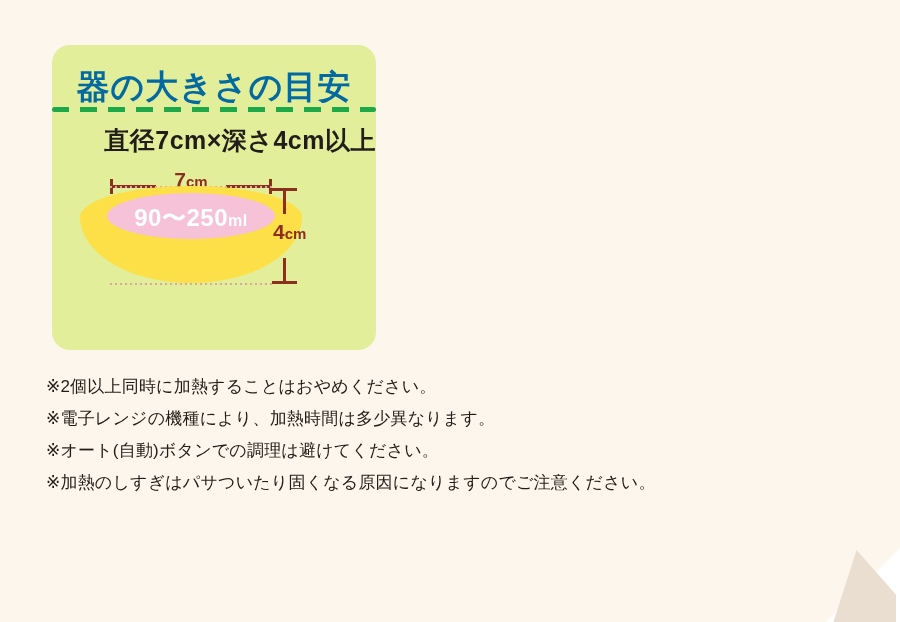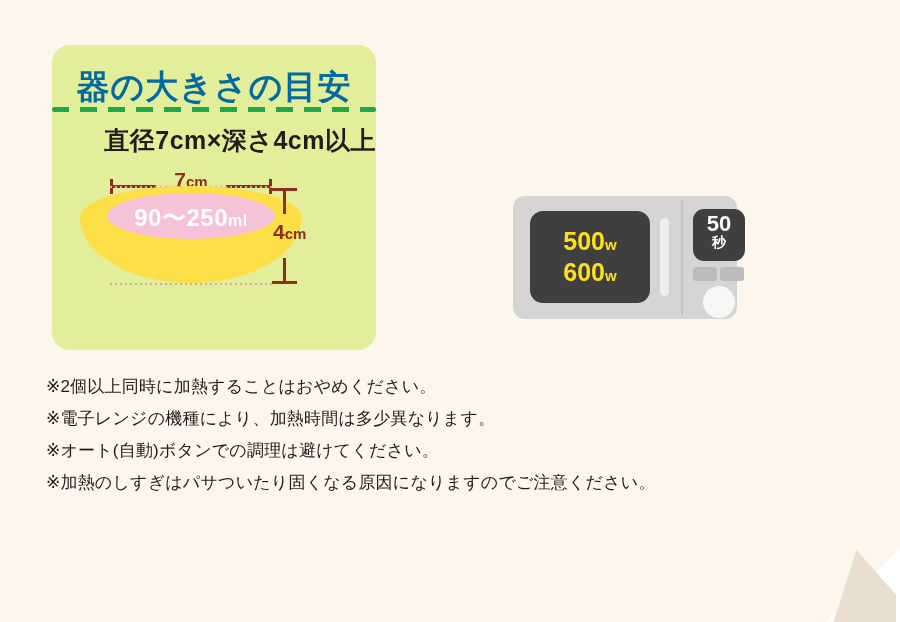--- a/index.html
+++ b/index.html
@@ -350,39 +350,20 @@
     <div class="dim-v">
       <div class="cap t"></div>
       <div class="stem top"></div>
       <div class="stem bottom"></div>
       <div class="cap b"></div>
       <div class="label"><span>4</span><span class="u">cm</span></div>
     </div>
   </div>
 
 
-  <div id="microwave">
-    <div id="mw-door">
-      <div id="mw-watts">
-        <span><span>500</span><span class="u">w</span></span><br>
-        <span><span>600</span><span class="u">w</span></span>
-      </div>
-    </div>
-    <div id="mw-handle"></div>
-    <div id="mw-seam"></div>
-    <div id="mw-display">
-      <div id="mw-seconds">
-        <span class="big">50</span>
-        <span class="small">秒</span>
-      </div>
-    </div>
-    <div class="mw-btn" id="mw-btn-1"></div>
-    <div class="mw-btn" id="mw-btn-2"></div>
-    <div id="mw-knob"></div>
-  </div>
 
   <div id="notes">
     <div class="note">※2個以上同時に加熱することはおやめください。</div>
     <div class="note">※電子レンジの機種により、加熱時間は多少異なります。</div>
     <div class="note">※オート(自動)ボタンでの調理は避けてください。</div>
     <div class="note">※加熱のしすぎはパサついたり固くなる原因になりますのでご注意ください。</div>
   </div>
 
   <div id="fold-cut"></div>
   <div id="fold-flap"></div>

